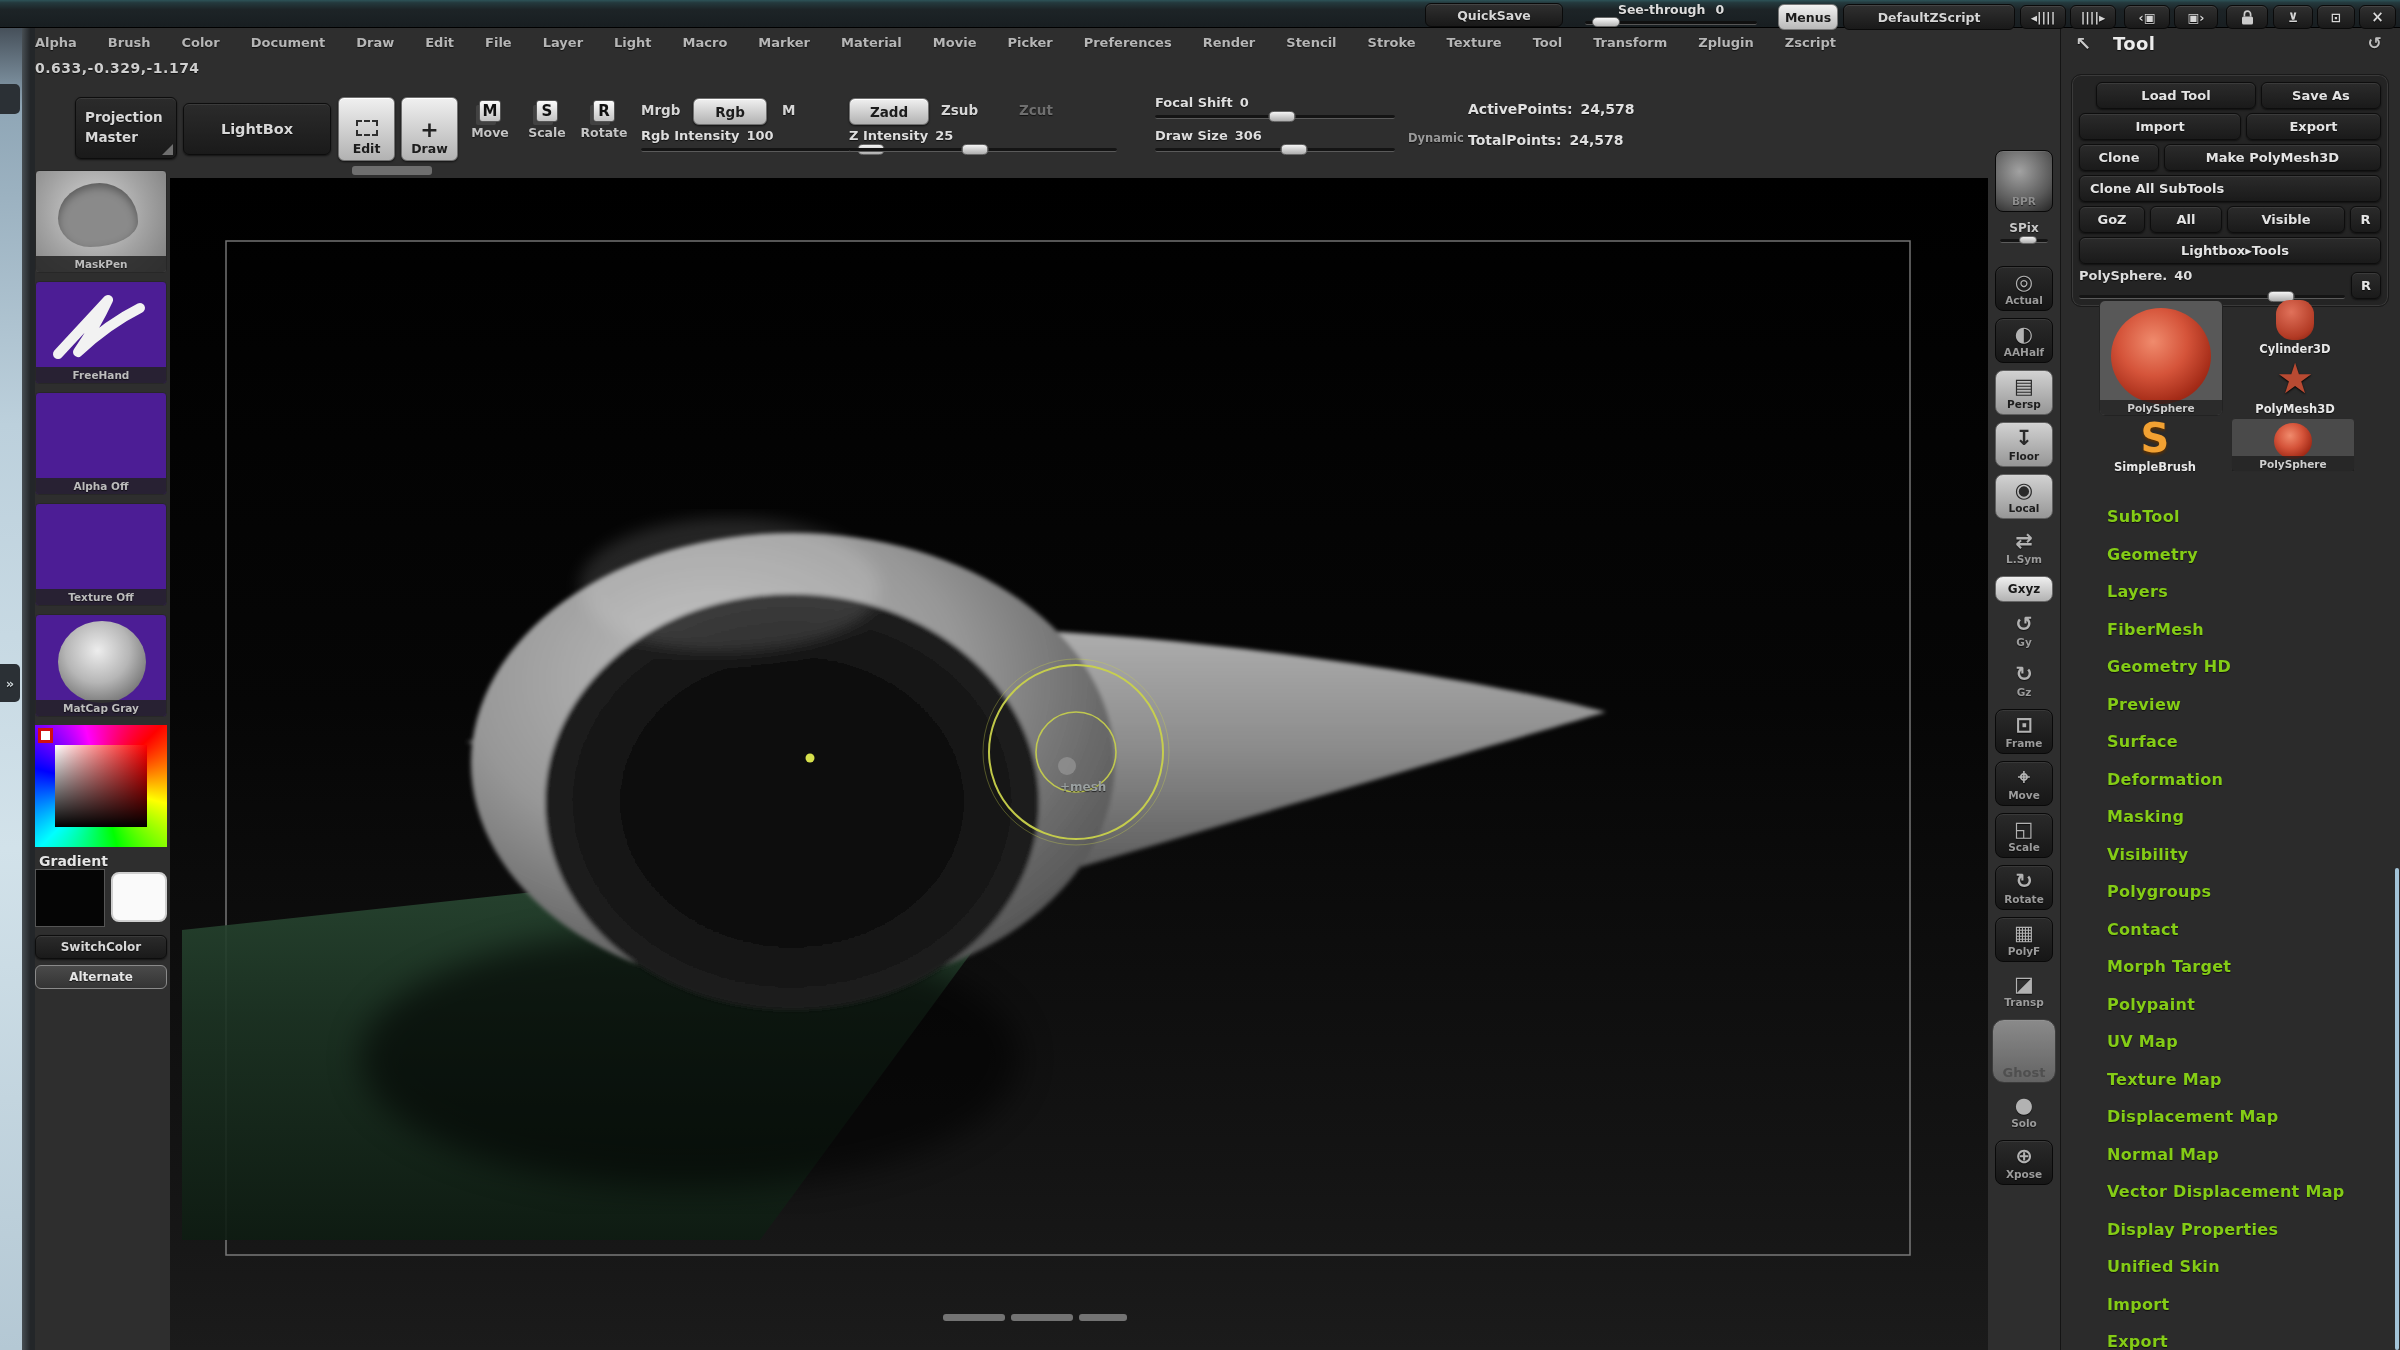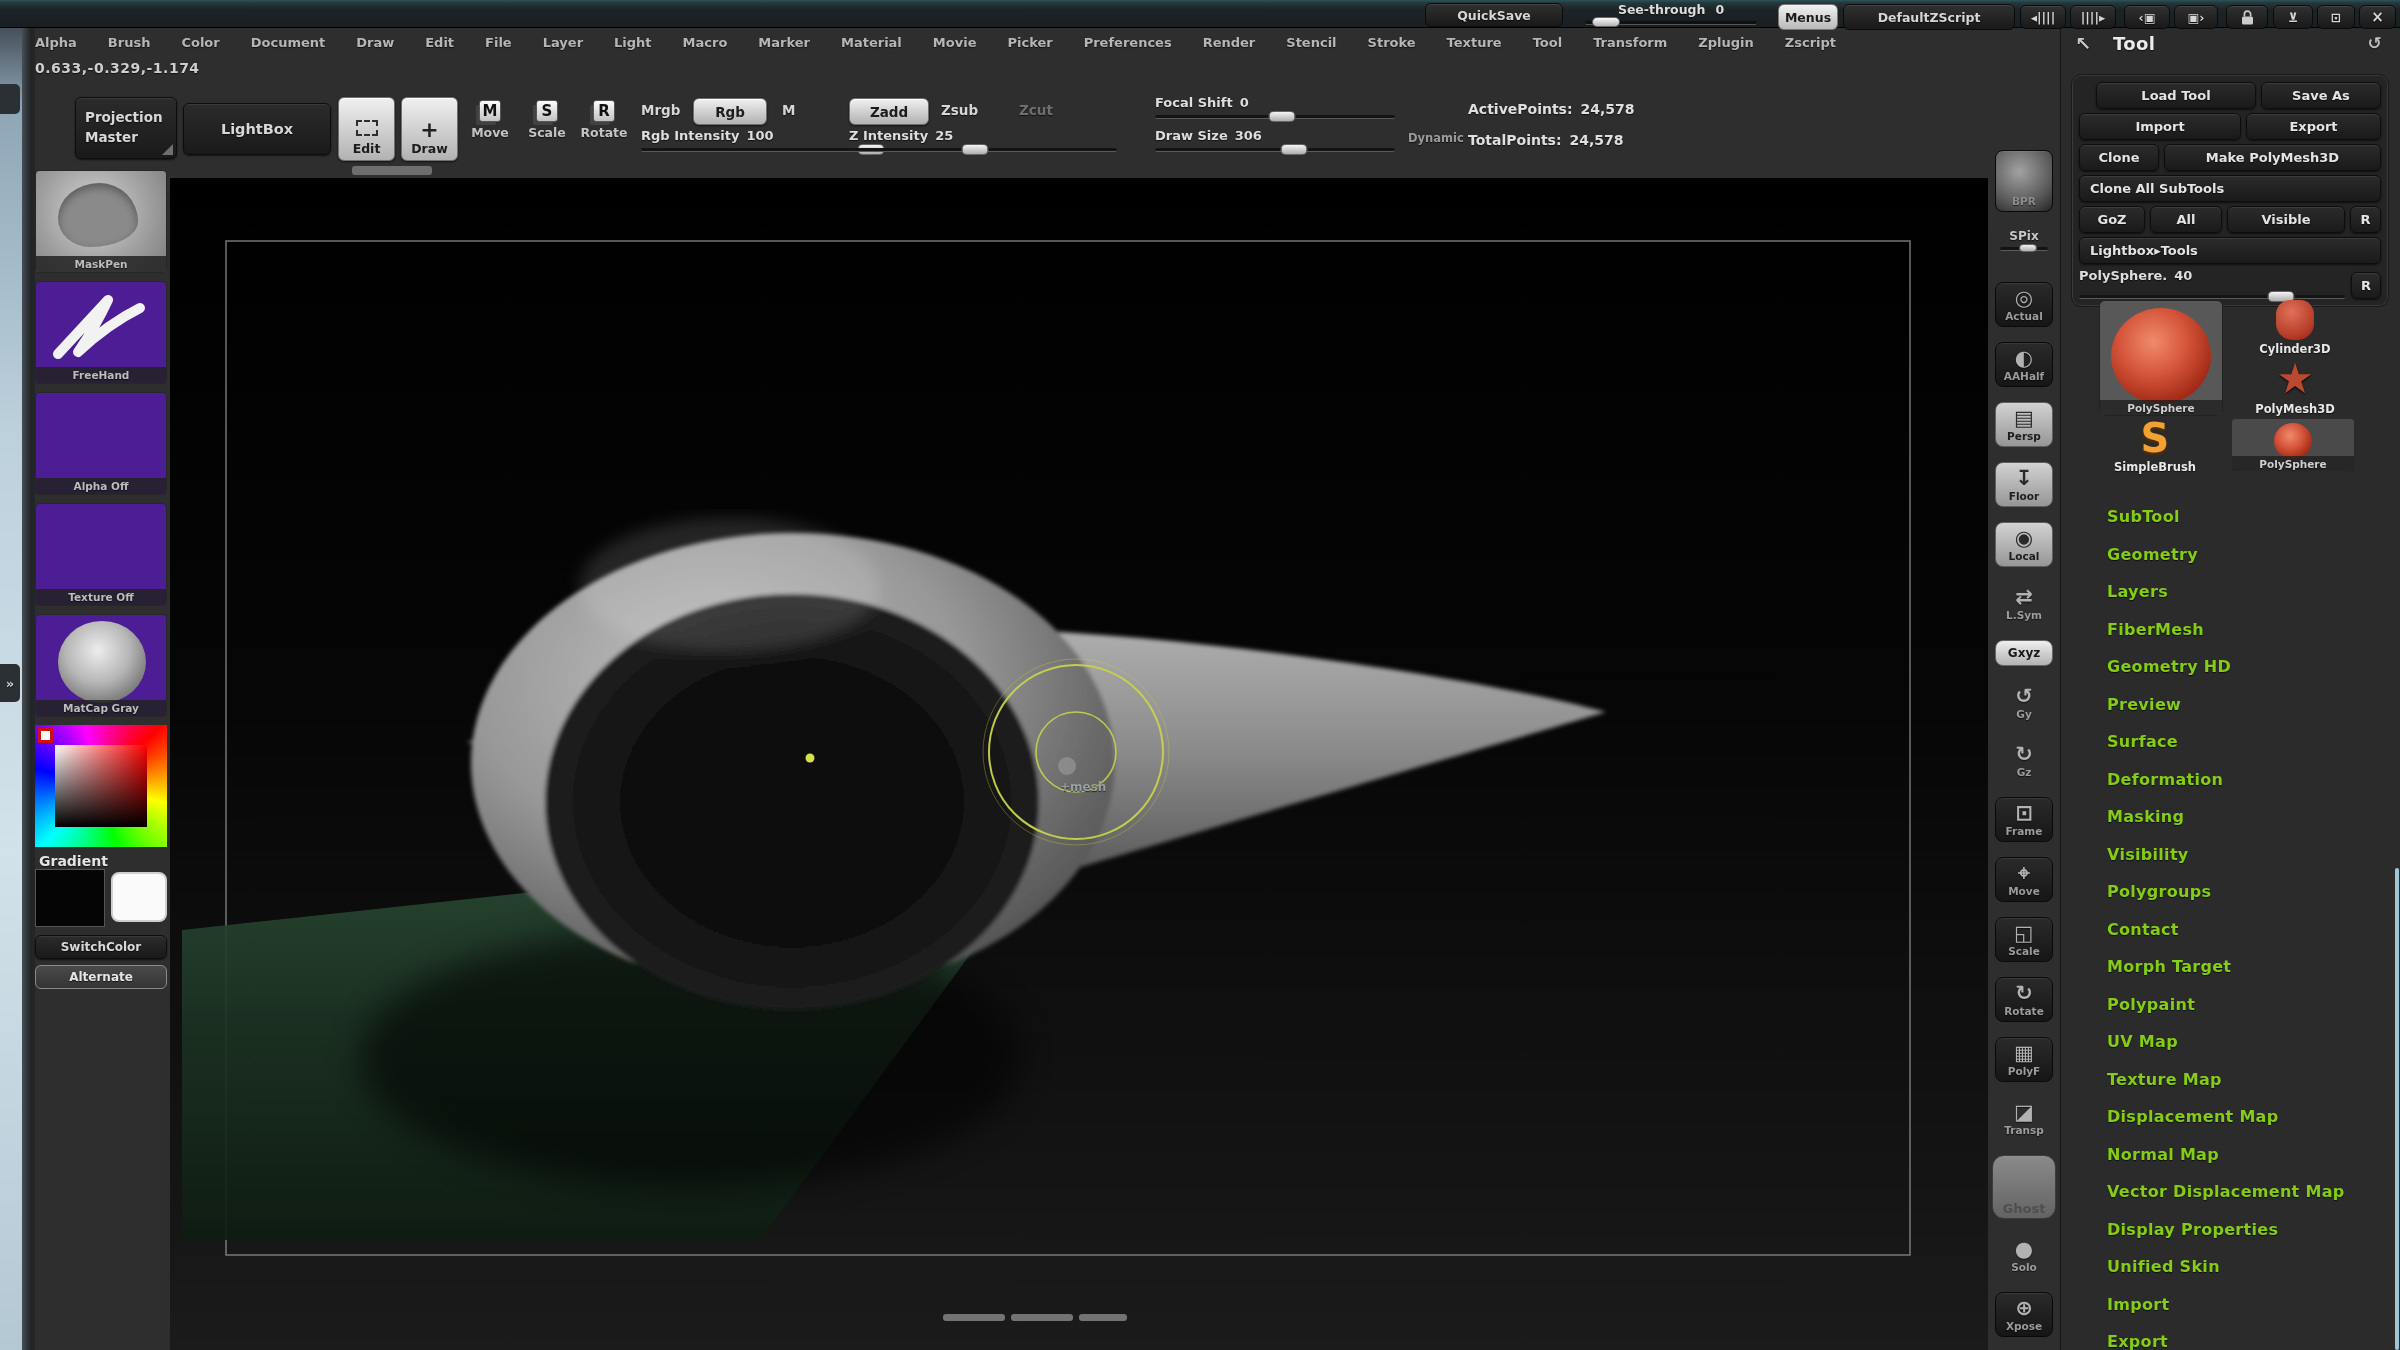--- a/index.html
+++ b/index.html
@@ -87,21 +87,21 @@
   .swatch-row{display:flex;align-items:flex-start;margin-bottom:8px;}
   .swatch-black{width:70px;height:58px;background:#050505;border:1px solid #555;}
   .swatch-white{width:56px;height:50px;background:#fafafa;border:2px solid #cfcfcf;border-radius:8px;margin-left:6px;margin-top:3px;}
   .side-btn{width:132px;height:24px;font-size:12px;display:flex;align-items:center;justify-content:center;margin-bottom:6px;}
   .side-btn.alt{background:linear-gradient(#4a4a4a,#343434);border:1px solid #8a8a8a;color:#e6e6e6;border-radius:6px;}
   
   .canvas{position:absolute;left:170px;top:178px;width:1818px;height:1172px;background:#000;}
   .canvas svg{display:block;}
   
   .right-strip{position:absolute;left:1988px;top:150px;width:72px;height:1200px;display:flex;
-    flex-direction:column;align-items:center;gap:15px;z-index:5;}
+    flex-direction:column;align-items:center;gap:7px;z-index:5;}
   .strip-item{position:relative;width:58px;min-height:40px;display:flex;flex-direction:column;
     align-items:center;justify-content:flex-end;padding:3px 0;
     background:linear-gradient(#2a2a2a,#161616);border:1px solid #090909;border-radius:8px;
     box-shadow:inset 0 1px 0 rgba(255,255,255,.07);}
   .strip-glyph{font-size:21px;line-height:24px;color:#b2b2b2;}
   .strip-label{font-size:10.5px;color:#9c9c9c;line-height:13px;}
   .strip-track{display:none;position:relative;width:48px;height:4px;background:#141414;
     border-bottom:1px solid #5c5c5c;border-radius:2px;margin:4px 0 3px;}
   .strip-pill{position:absolute;left:40%;top:-3px;width:18px;height:8px;border-radius:4px;
     background:linear-gradient(#f0f0f0,#b0b0b0);border:1px solid #666;}
@@ -600,21 +600,21 @@
             <span>All</span>
           </div>
         <div class="tp-btn btn-dark" style="width:118px;">
             <span>Visible</span>
           </div>
         <div class="tp-btn btn-dark" style="width:31px;">
             <span>R</span>
           </div>
       </div>
       <div class="tp-row">
-        <div class="tp-btn btn-dark" style="width:302px;justify-content:flex-start;padding-left:10px;">
+        <div class="tp-btn btn-dark" style="width:302px;justify-content:center;padding-left:10px;">
             <span>Lightbox▸Tools</span>
           </div>
       </div>
       <div class="tp-row tp-slider-row">
         <div class="tp-slider">
           <div class="tp-slider-text">
             <span>PolySphere.</span>
             <span>40</span>
           </div>
           <div class="tslider-track">

